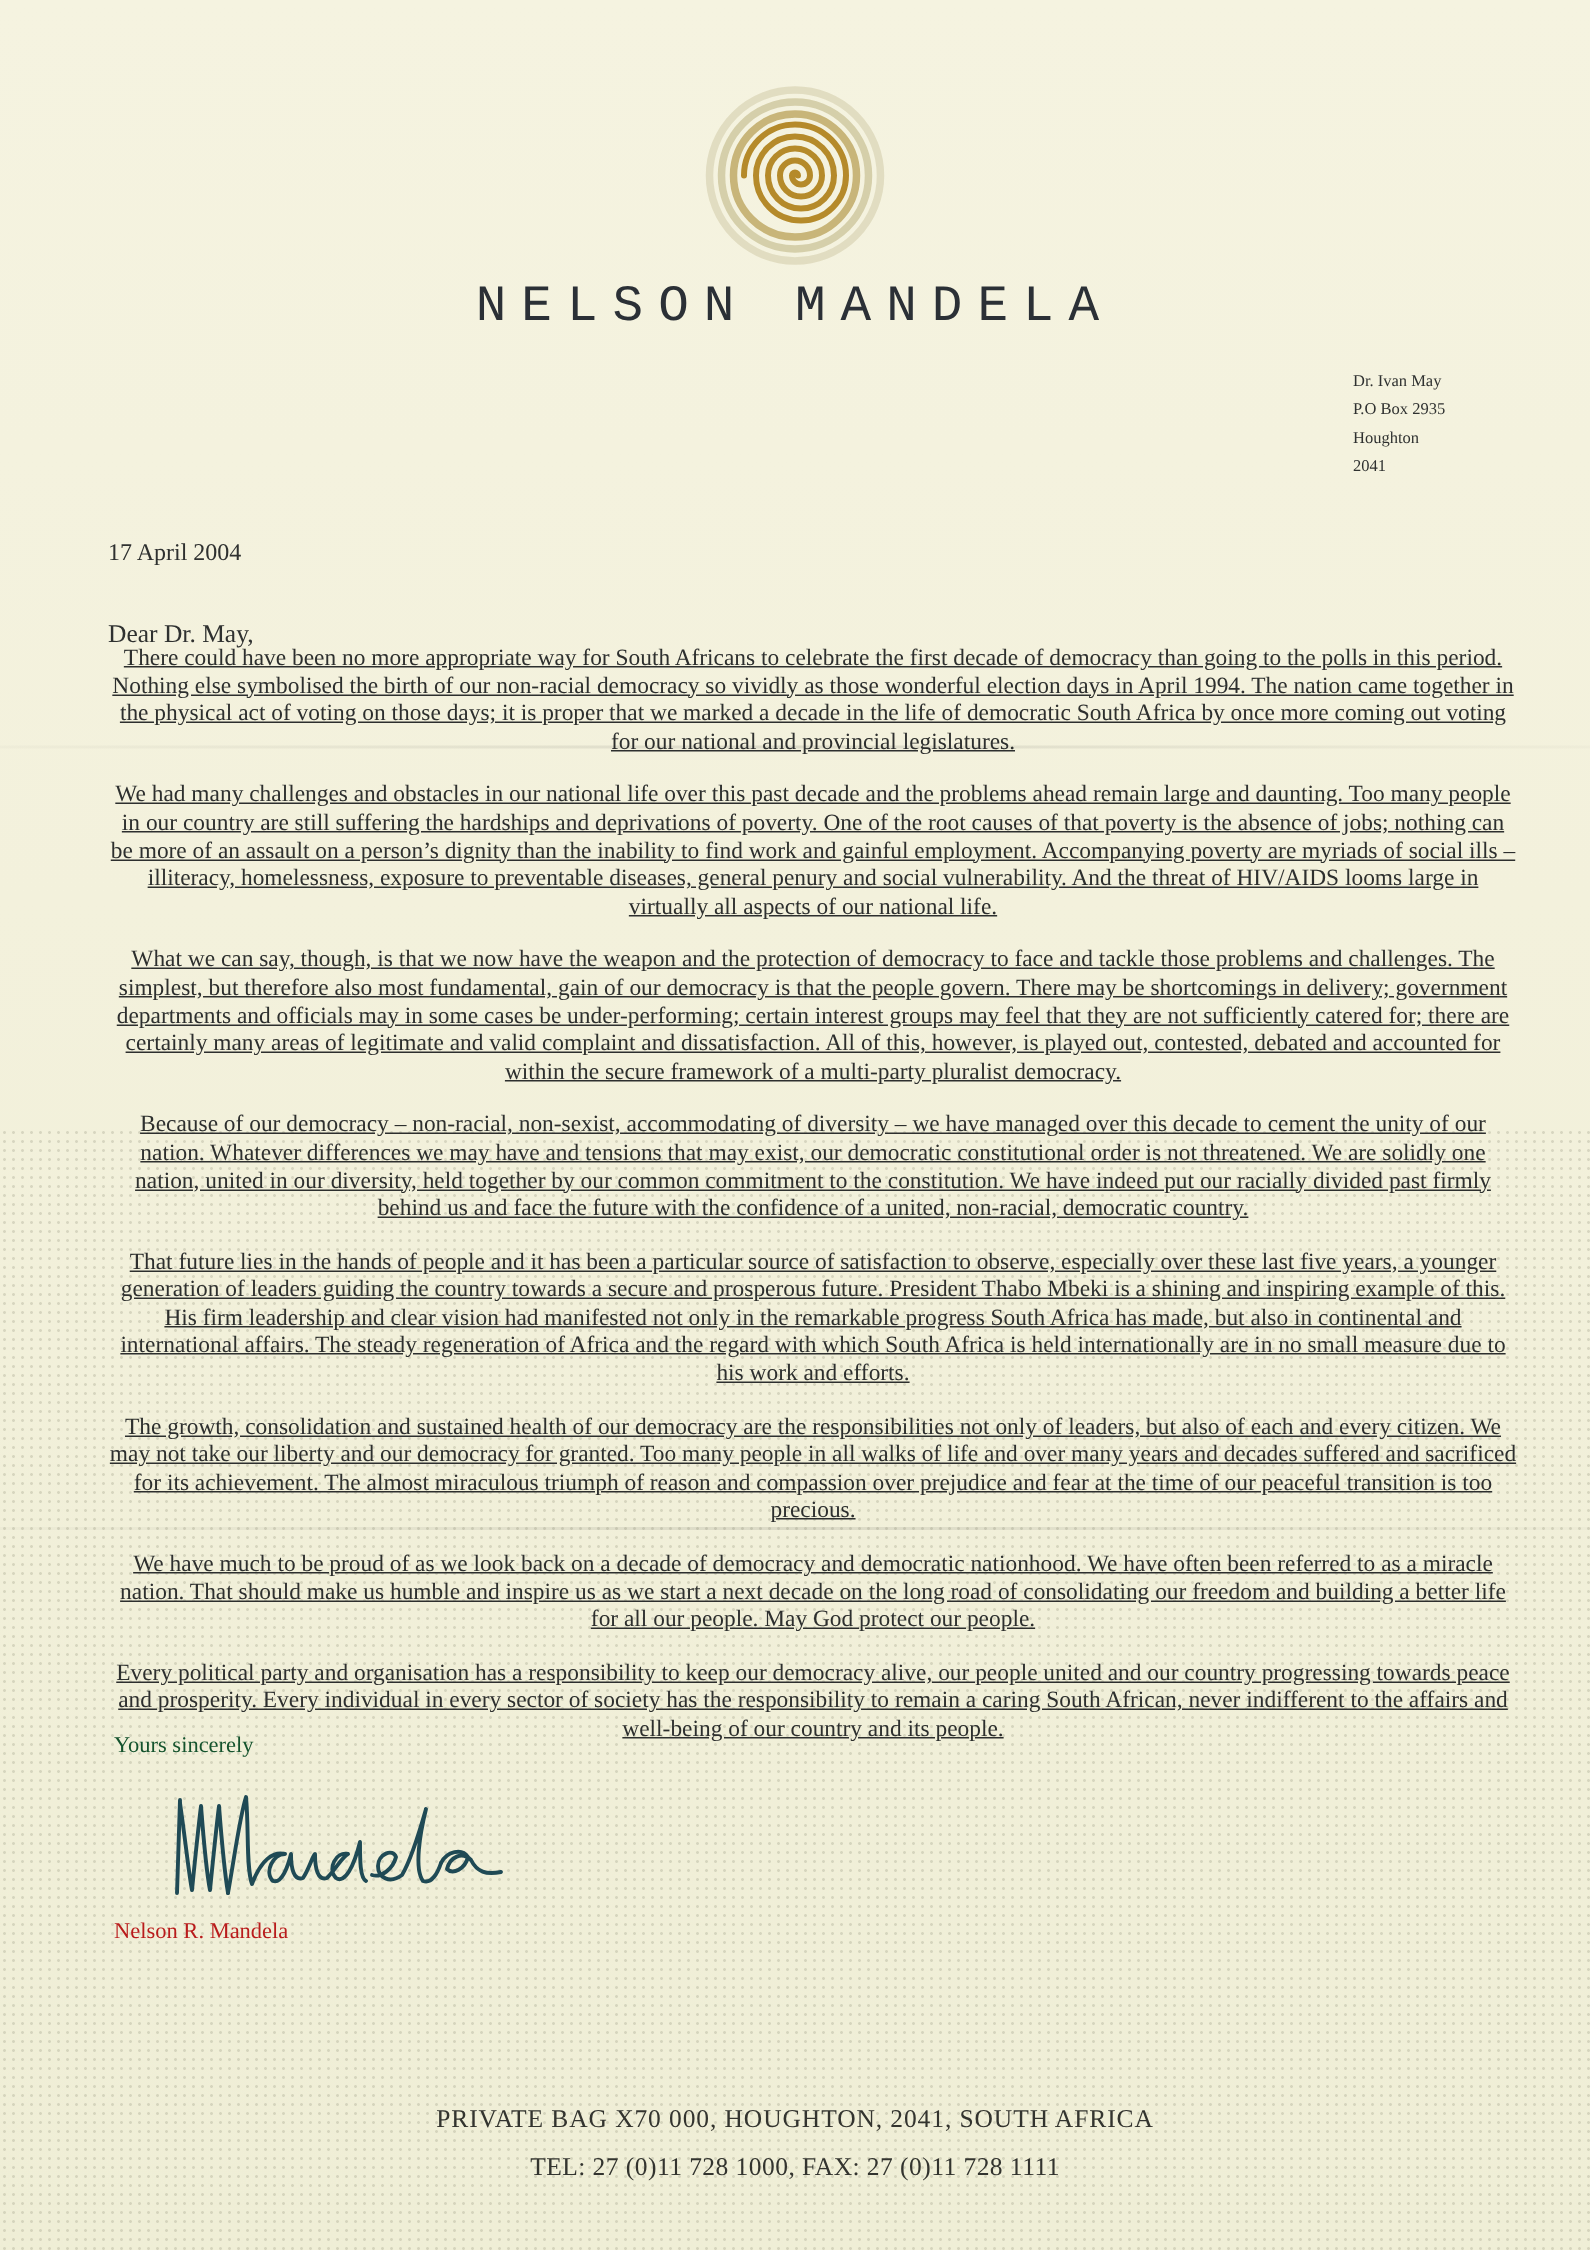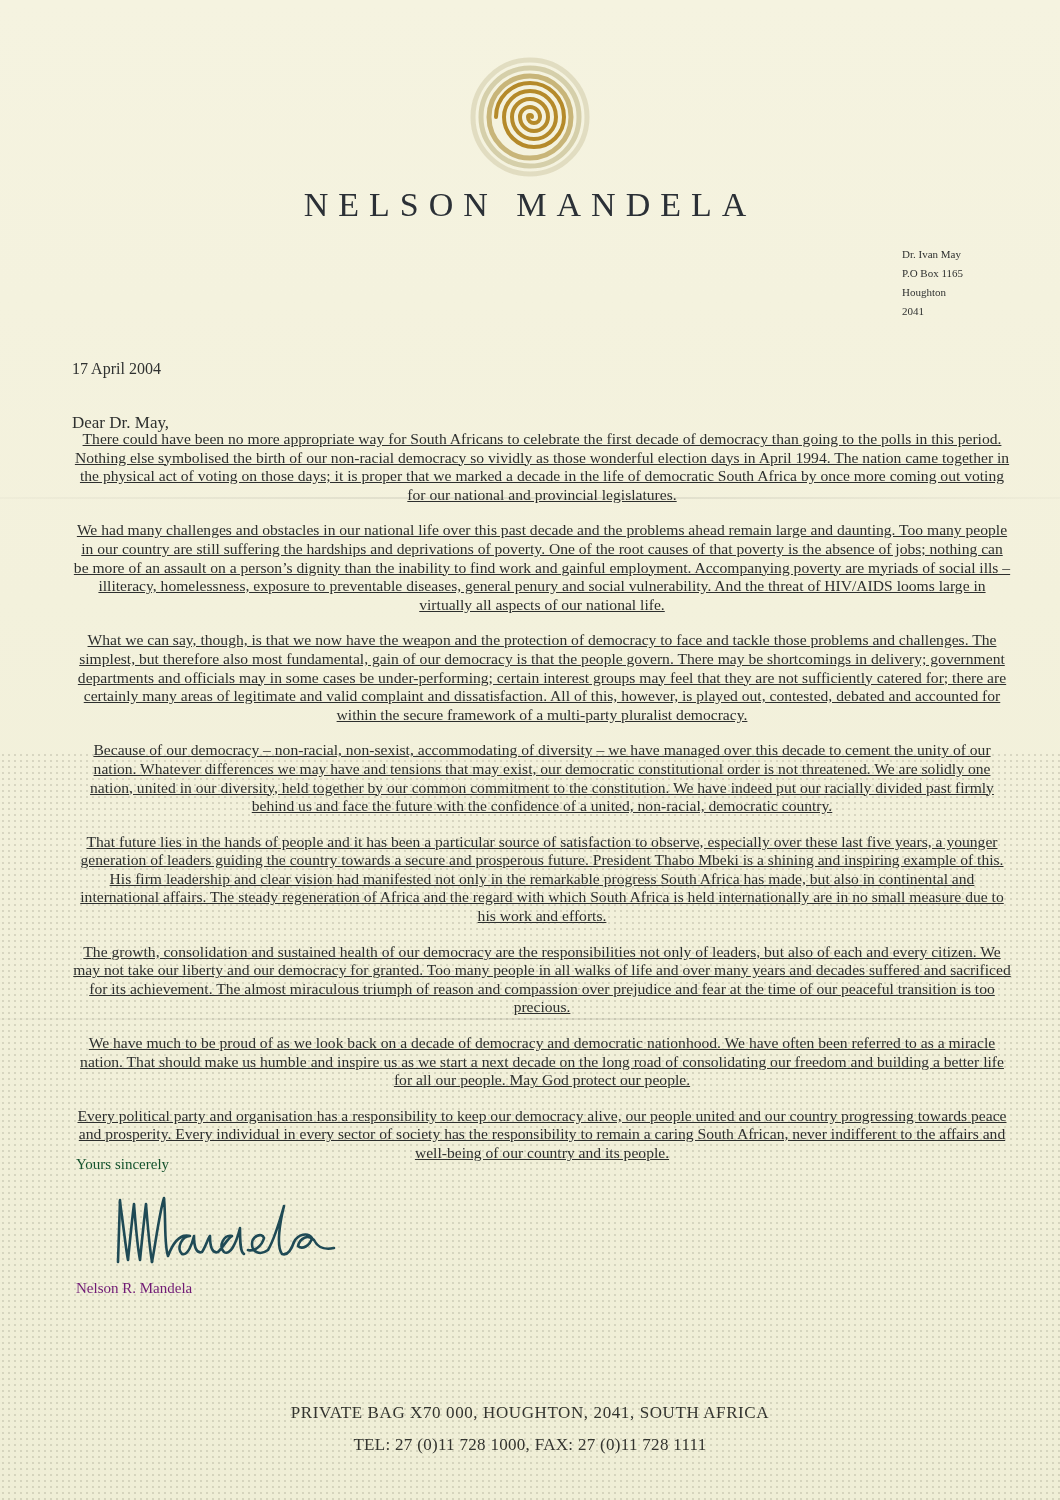--- a/index.html
+++ b/index.html
@@ -24,39 +24,39 @@
     .fold {
       position: absolute; left: 0; right: 0; height: 2px;
       background: linear-gradient(90deg, rgba(0,0,0,0.02), rgba(120,120,110,0.18), rgba(0,0,0,0.02));
     }
     .logo {
       position: absolute; left: 470px; top: 57px; width: 120px; height: 120px;
     }
     .title {
       position: absolute; left: 0; right: 0; top: 186px;
       text-align: center; 
-      font-family: Liberation Serif, serif;
+      font-family: Liberation Mono, monospace;
       font-size: 34px; letter-spacing: 10px;
       color: #2b3036; font-weight: normal;
     }
     .recipient {
       position: absolute; left: 902px; top: 245px;
       font-size: 11px; line-height: 19px; color: #2f3130;
     }
     .recipient div { white-space: nowrap; }
     .date { position: absolute; left: 72px; top: 360px; font-size: 16px; }
     .salutation { position: absolute; left: 72px; top: 413px; font-size: 17px; }
     .body {
       position: absolute; left: 72px; top: 430px; width: 940px;
       font-size: 15.6px; line-height: 18.6px; color: #2d2f2e;
     }
     .body p { margin: 0 0 17px 0; text-align: center; text-decoration: underline; }
     .closing { position: absolute; left: 76px; top: 1156px; font-size: 15px; color: #14532d; }
     .signature { position: absolute; left: 112px; top: 1190px; width: 250px; height: 80px; }
-    .signer { position: absolute; left: 76px; top: 1280px; font-size: 15px; color: #701a75; }
+    .signer { position: absolute; left: 76px; top: 1280px; font-size: 15px; color: #b91c1c; }
     .footer {
       position: absolute; left: 0; right: 0; top: 1403px; text-align: center;
       font-family: "Liberation Serif", serif; color: #33342f;
     }
     .footer .addr { font-size: 17px; letter-spacing: 0.6px; margin-left: 0; text-align: center; }
     .footer .tel { font-size: 17px; letter-spacing: 0.3px; margin-top: 12px; }
   </style>
 </head>
 <body>
 
@@ -70,21 +70,21 @@
     <circle r="57" fill="none" stroke="#d8d3b4" stroke-width="5" opacity="0.7"></circle>
     <circle r="49" fill="none" stroke="#cdc59c" stroke-width="5" opacity="0.8"></circle>
     <circle r="41" fill="none" stroke="#c8b579" stroke-width="5"></circle>
     <path d="M0,0 m2,0 a2,2 0 1,0 -4,0 a6,6 0 1,0 12,0 a10,10 0 1,0 -20,0 a14,14 0 1,0 28,0 a18,18 0 1,0 -36,0 a22,22 0 1,0 44,0 a26,26 0 1,0 -52,0 a30,30 0 1,0 60,0 a34,34 0 1,0 -68,0" fill="none" stroke="#b58a2a" stroke-width="4" stroke-linecap="round"></path>
   </svg>
 </div>
 <div class="title">NELSON MANDELA</div>
 
 <div class="recipient">
   <div>Dr. Ivan May</div>
-  <div>P.O Box 1165</div>
+  <div>P.O Box 2935</div>
   <div>Houghton</div>
   <div>2041</div>
 </div>
 
 <div class="date">17 April 2004</div>
 <div class="salutation">Dear Dr. May,</div>
 
 <div class="body">
   <p>There could have been no more appropriate way for South Africans to celebrate the first decade of democracy than going to the polls in this period. Nothing else symbolised the birth of our non-racial democracy so vividly as those wonderful election days in April 1994. The nation came together in the physical act of voting on those days; it is proper that we marked a decade in the life of democratic South Africa by once more coming out voting for our national and provincial legislatures.</p>
   <p>We had many challenges and obstacles in our national life over this past decade and the problems ahead remain large and daunting. Too many people in our country are still suffering the hardships and deprivations of poverty. One of the root causes of that poverty is the absence of jobs; nothing can be more of an assault on a person’s dignity than the inability to find work and gainful employment. Accompanying poverty are myriads of social ills – illiteracy, homelessness, exposure to preventable diseases, general penury and social vulnerability. And the threat of HIV/AIDS looms large in virtually all aspects of our national life.</p>

